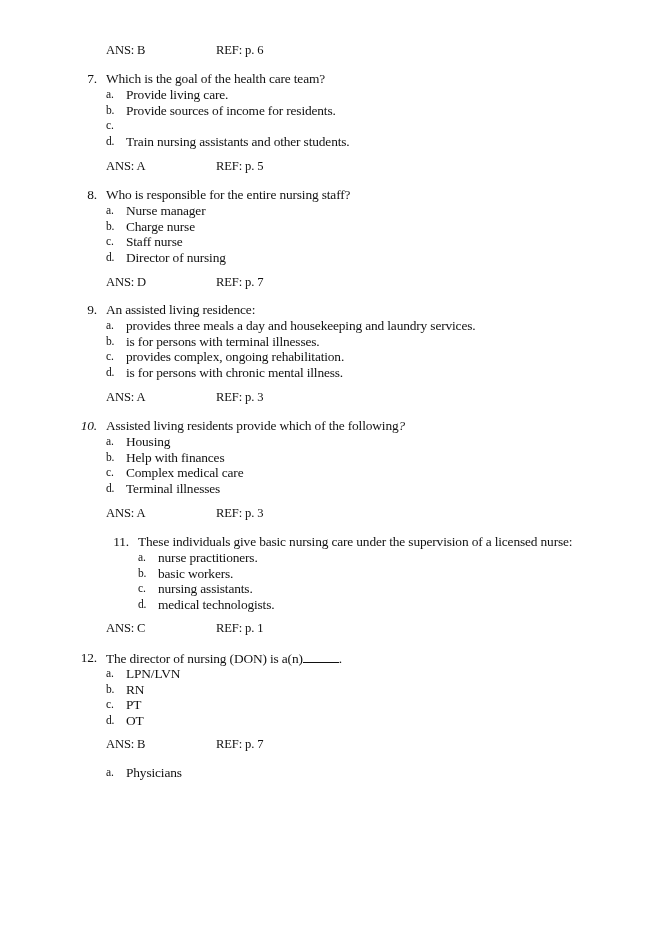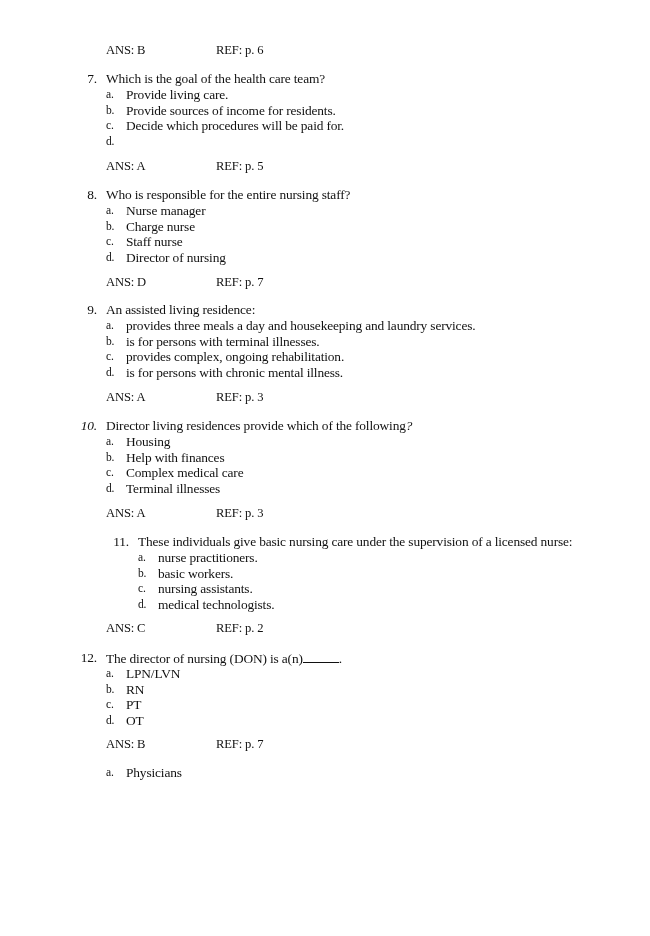--- a/index.html
+++ b/index.html
@@ -107,24 +107,24 @@
     <div class="option">
       <span class="opt-letter">a.</span>
       <span class="opt-text">Provide living care.</span>
     </div>
     <div class="option">
       <span class="opt-letter">b.</span>
       <span class="opt-text">Provide sources of income for residents.</span>
     </div>
     <div class="option">
       <span class="opt-letter">c.</span>
-      <span class="opt-text">Decide which procedures will be paid for.</span>
-    </div>
-    <div class="option">
-      <span class="opt-letter">d.</span>
+    </div>
+    <div class="option">
+      <span class="opt-letter">d.</span>
+      <span class="opt-text">Train nursing assistants and other students.</span>
     </div>
   </div>
   <div class="ans-line" style="top:158px;">
     <span class="ans">ANS:  A</span>
     <span class="ref">REF:  p. 5</span>
   </div>
 
   <div class="question" style="top:187px;">
     <div class="q-stem">
       <span class="q-num">8.</span>
@@ -175,21 +175,21 @@
     </div>
   </div>
   <div class="ans-line" style="top:389px;">
     <span class="ans">ANS:  A</span>
     <span class="ref">REF:  p. 3</span>
   </div>
 
   <div class="question" style="top:418px;">
     <div class="q-stem">
       <span class="q-num italic">10.</span>
-      <span class="q-text"><span>Director living residences provide which of the following</span><span class="ital">?</span></span>
+      <span class="q-text"><span>Assisted living residents provide which of the following</span><span class="ital">?</span></span>
     </div>
     <div class="option">
       <span class="opt-letter">a.</span>
       <span class="opt-text">Housing</span>
     </div>
     <div class="option">
       <span class="opt-letter">b.</span>
       <span class="opt-text">Help with finances</span>
     </div>
     <div class="option">
@@ -223,21 +223,21 @@
       <span class="opt-letter">c.</span>
       <span class="opt-text">nursing assistants.</span>
     </div>
     <div class="option">
       <span class="opt-letter">d.</span>
       <span class="opt-text">medical technologists.</span>
     </div>
   </div>
   <div class="ans-line" style="top:620px;">
     <span class="ans">ANS:  C</span>
-    <span class="ref">REF:  p. 2</span>
+    <span class="ref">REF:  p. 1</span>
   </div>
 
   <div class="question" style="top:650px;">
     <div class="q-stem">
       <span class="q-num">12.</span>
       <span class="q-text"><span>The director of nursing (DON) is a(n)</span><span class="blank"></span><span>.</span></span>
     </div>
     <div class="option">
       <span class="opt-letter">a.</span>
       <span class="opt-text">LPN/LVN</span>

